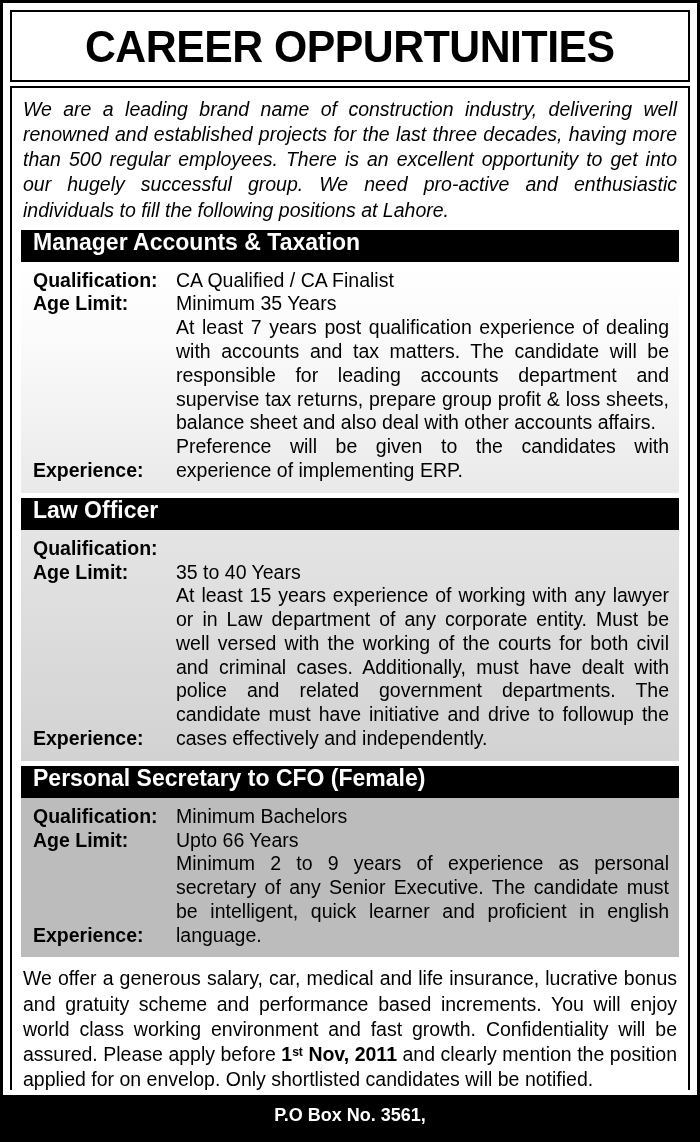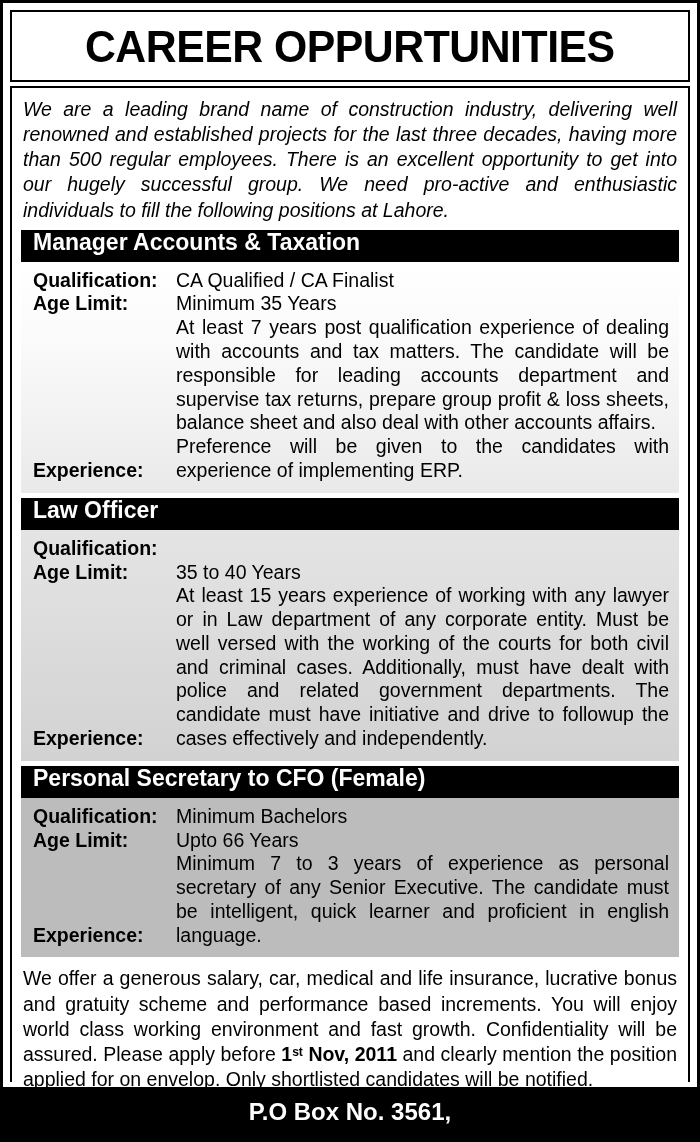--- a/index.html
+++ b/index.html
@@ -129,21 +129,21 @@
   
   .footer {
     background: #000000;
     color: #ffffff;
     text-align: center;
     padding: 9px 0 11px 0;
     margin: 5px 0 0 0;
     flex: none;
   }
   .footer div {
-    font-size: 24px;
+    font-size: 18px;
     font-weight: bold;
     line-height: 1.32;
   }
 </style>
 </head>
 <body>
 
 <div class="ad">
 
   <div class="title-box">
@@ -203,21 +203,21 @@
             <span class="field-label">Qualification:</span>
             <span class="field-value">Minimum Bachelors</span>
           </div>
           <div class="field">
             <span class="field-label">Age Limit:</span>
             <span class="field-value">Upto 66 Years</span>
           </div>
           <div class="field">
             <span class="field-label">Experience:</span>
             <span class="field-value">
-              <p class="just">Minimum 7 to 3 years of experience as personal secretary of any Senior Executive. The candidate must be intelligent, quick learner and proficient in english language.</p>
+              <p class="just">Minimum 2 to 9 years of experience as personal secretary of any Senior Executive. The candidate must be intelligent, quick learner and proficient in english language.</p>
             </span>
           </div>
         </div>
       </div>
 
     </div>
 
     <p class="offer"><span>We offer a generous salary, car, medical and life insurance, lucrative bonus and gratuity scheme and performance based increments. You will enjoy world class working environment and fast growth. Confidentiality will be assured. Please apply before </span><span class="deadline"><span>1</span><sup>st</sup><span> Nov, 2011</span></span><span> and clearly mention the position applied for on envelop. Only shortlisted candidates will be notified.</span></p>
 
   </div>

